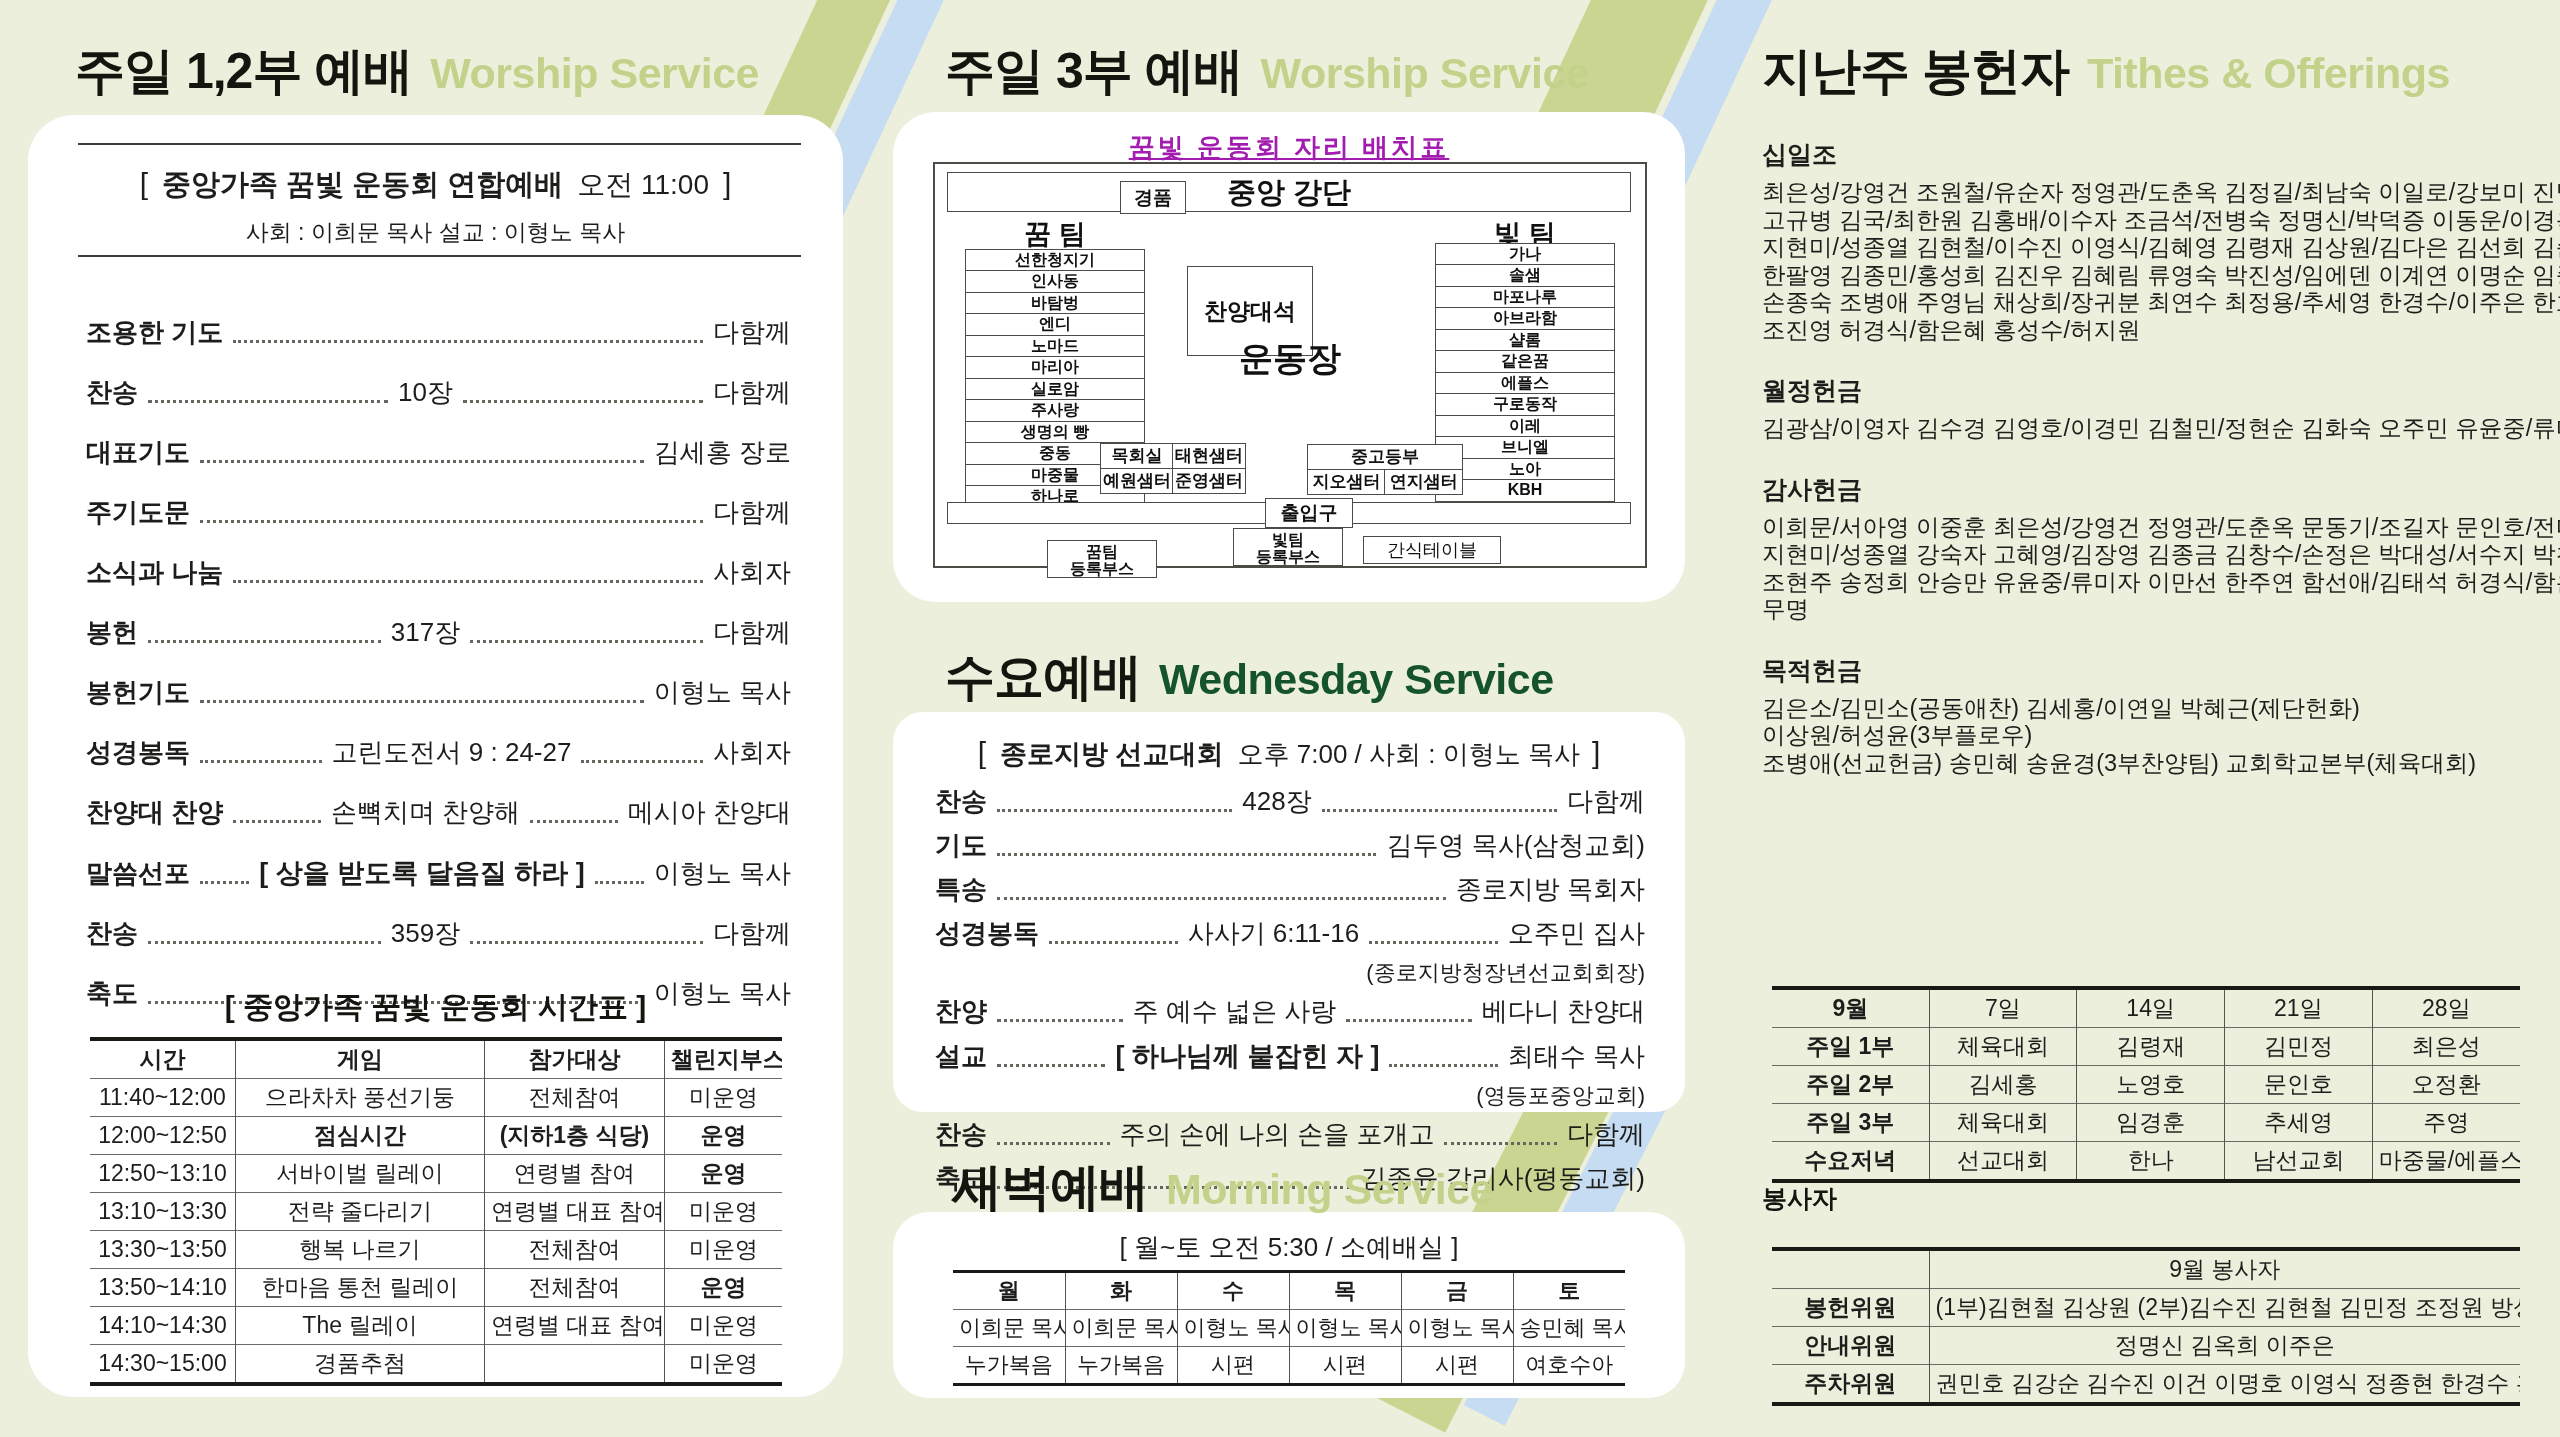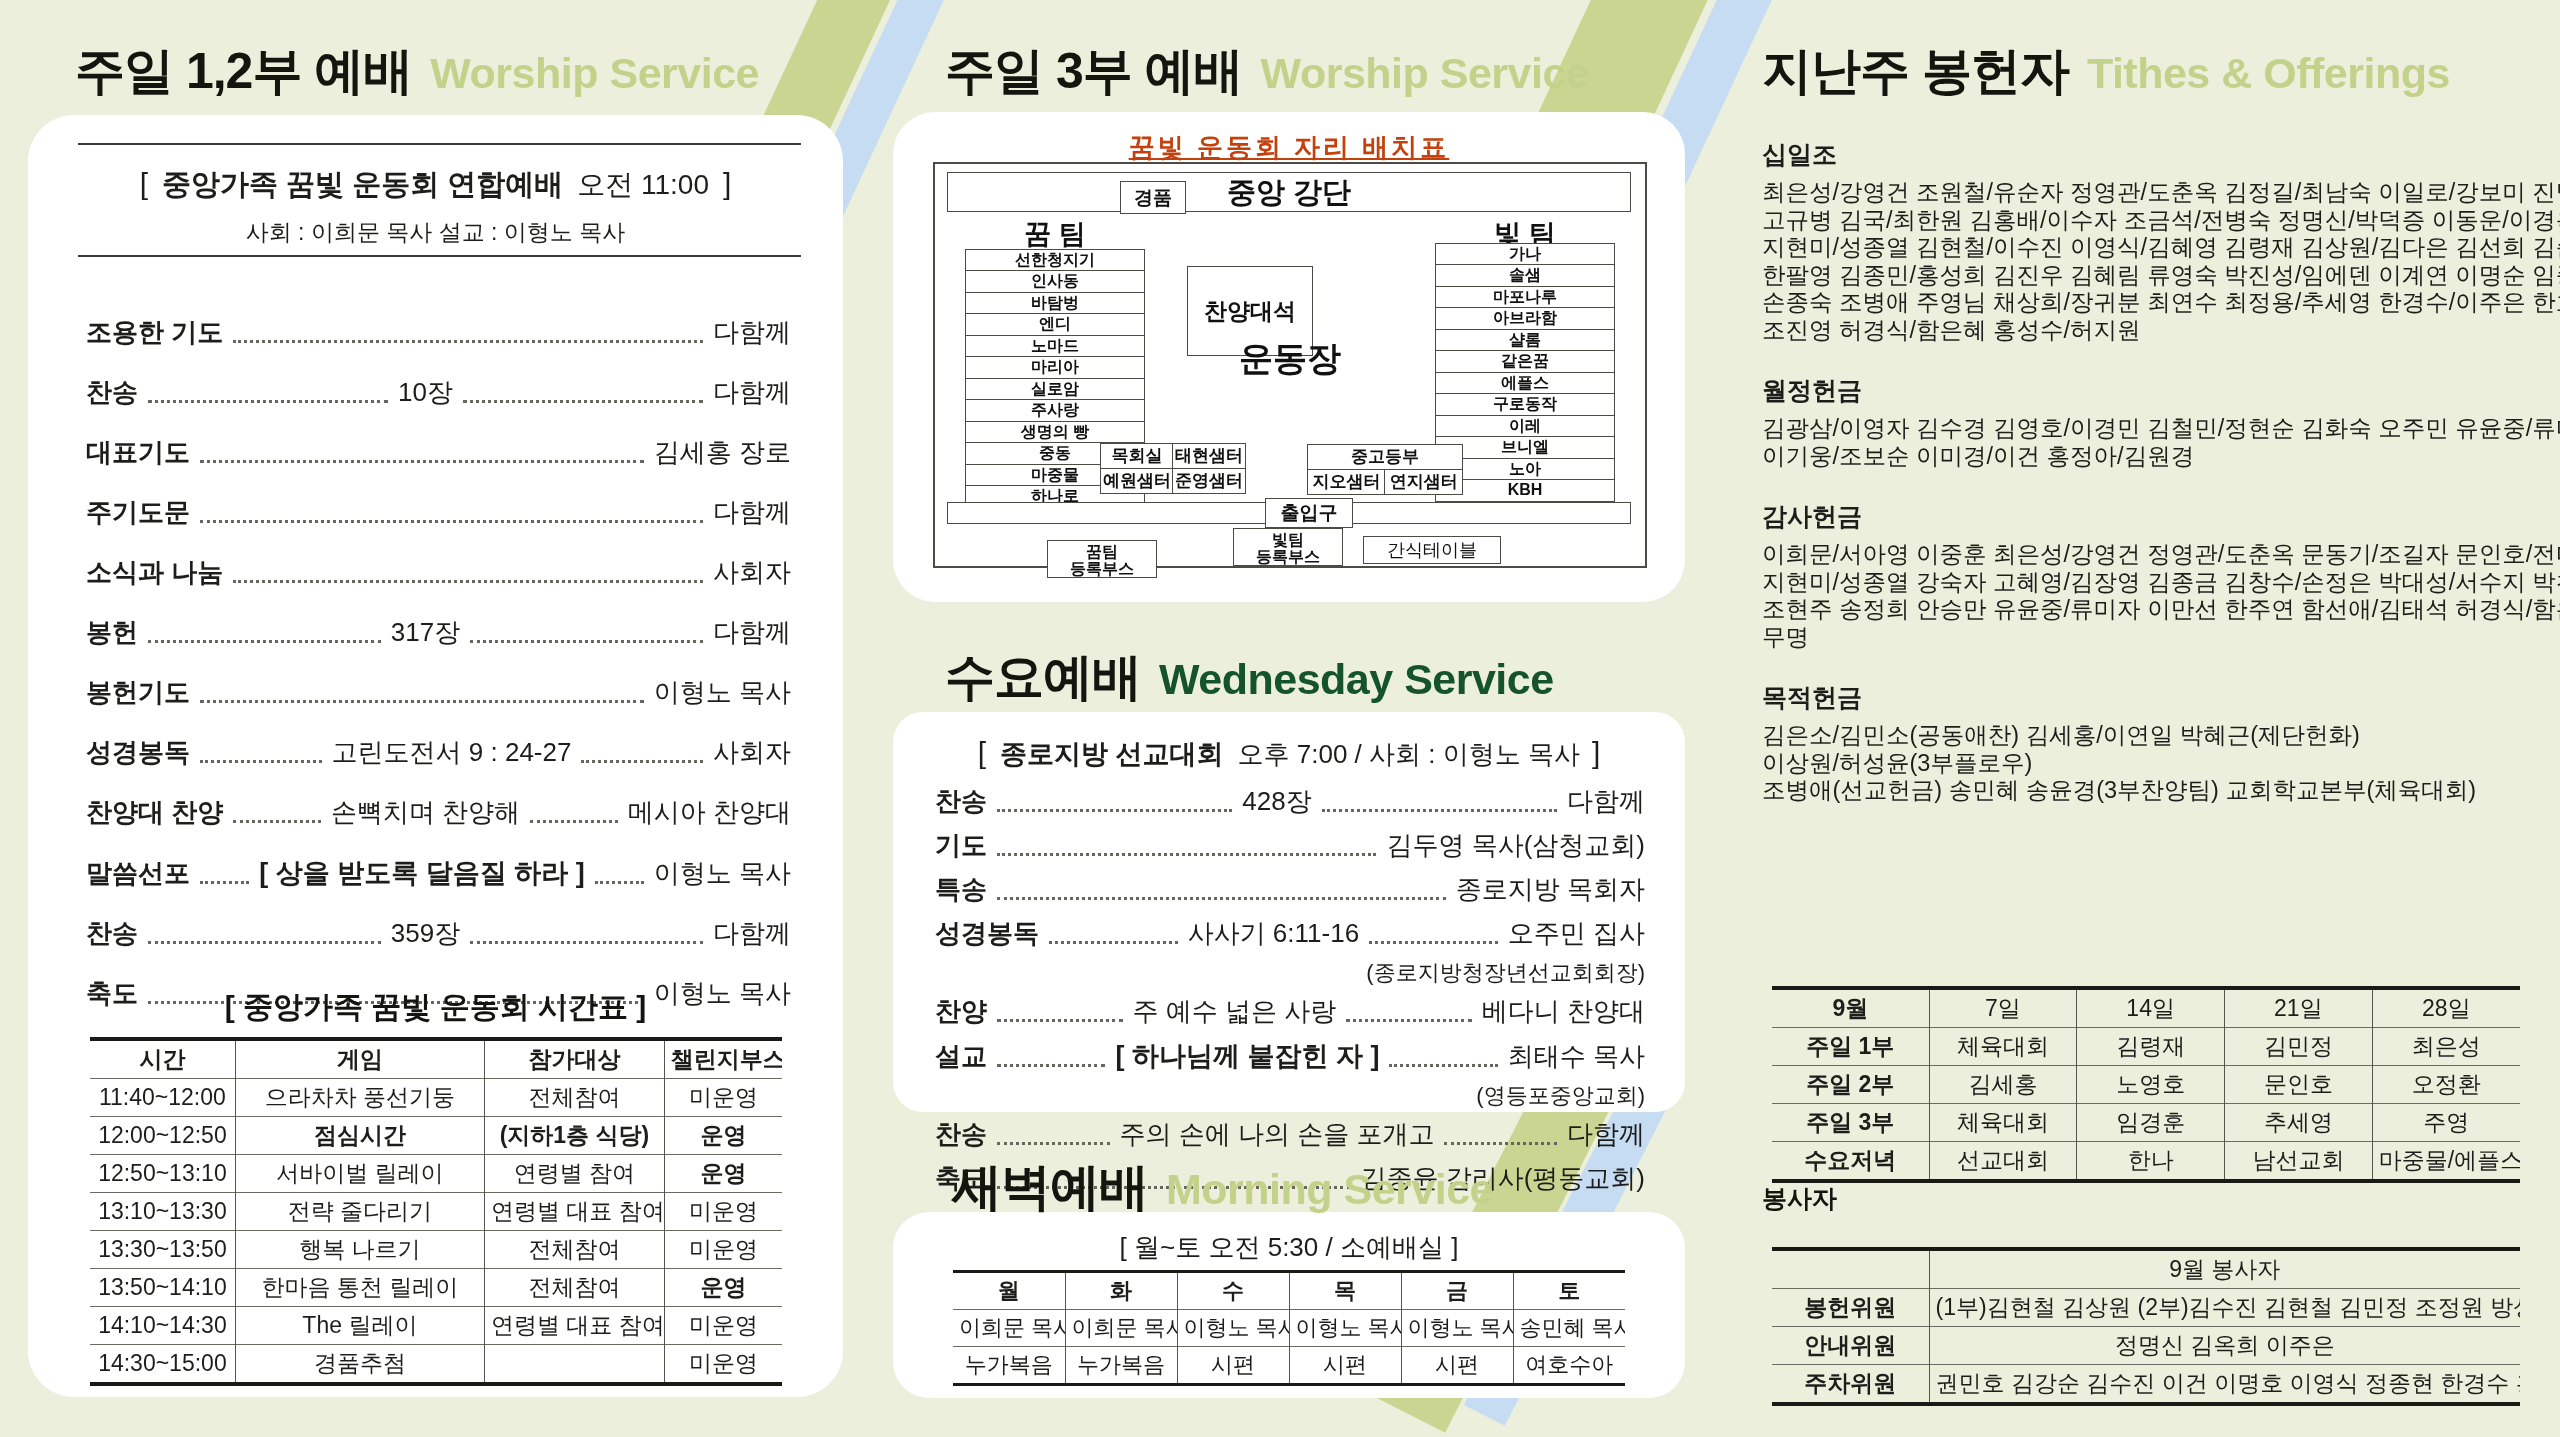--- a/index.html
+++ b/index.html
@@ -260,21 +260,21 @@
       </tbody>
     </table>
   </div>
 
   <div class="section-title" style="left:945px; top:38px;">
     <span>주일 3부 예배</span><span class="en" style="color:#c3d28a;">Worship Service</span>
   </div>
 
   <div class="card" style="left:893px; top:112px; width:792px; height:490px; border-radius:42px;">
     <div style="position:absolute; left:0; right:0; top:18px; text-align:center; font-size:26px; font-weight:800;
-                text-decoration:underline; letter-spacing:3px; color:#c2410c;">꿈빛 운동회 자리 배치표</div>
+                text-decoration:underline; letter-spacing:3px; color:#a21caf;">꿈빛 운동회 자리 배치표</div>
     <div id="diagram">
 
       <div class="dbox" style="left:12px; top:8px; width:682px; height:38px; line-height:38px; font-size:29px; font-weight:800;">중앙 강단</div>
       <div class="dbox" style="left:185px; top:17px; width:64px; height:31px; line-height:31px; font-size:19px; z-index:2;">경품</div>
 
       <div class="dlabel" style="left:30px; top:52px; width:180px; font-size:27px;">꿈 팀</div>
       <div class="dlabel" style="left:500px; top:52px; width:180px; font-size:27px;">빛 팀</div>
 
       <div class="dteam" style="left:30px; top:86px;">
 
@@ -510,21 +510,20 @@
       <div class="gline">최은성/강영건 조원철/유순자 정영관/도춘옥 김정길/최남숙 이일로/강보미 진명자/</div>
         <div class="gline">고규병 김국/최한원 김홍배/이수자 조금석/전병숙 정명신/박덕증 이동운/이경옥</div>
         <div class="gline">지현미/성종열 김현철/이수진 이영식/김혜영 김령재 김상원/김다은 김선희 김순임/</div>
         <div class="gline">한팔영 김종민/홍성희 김진우 김혜림 류영숙 박진성/임에덴 이계연 이명순 임종호/</div>
         <div class="gline">손종숙 조병애 주영님 채상희/장귀분 최연수 최정용/추세영 한경수/이주은 한호철/</div>
         <div class="gline">조진영 허경식/함은혜 홍성수/허지원</div>
     </div>
     <div class="ogroup">
       <div class="gname">월정헌금</div>
       <div class="gline">김광삼/이영자 김수경 김영호/이경민 김철민/정현순 김화숙 오주민 유윤중/류미자</div>
-        <div class="gline">이기웅/조보순 이미경/이건 홍정아/김원경</div>
     </div>
     <div class="ogroup">
       <div class="gname">감사헌금</div>
       <div class="gline">이희문/서아영 이중훈 최은성/강영건 정영관/도춘옥 문동기/조길자 문인호/전미경</div>
         <div class="gline">지현미/성종열 강숙자 고혜영/김장영 김종금 김창수/손정은 박대성/서수지 박찬원/</div>
         <div class="gline">조현주 송정희 안승만 유윤중/류미자 이만선 한주연 함선애/김태석 허경식/함은혜</div>
         <div class="gline">무명</div>
     </div>
     <div class="ogroup">
       <div class="gname">목적헌금</div>

